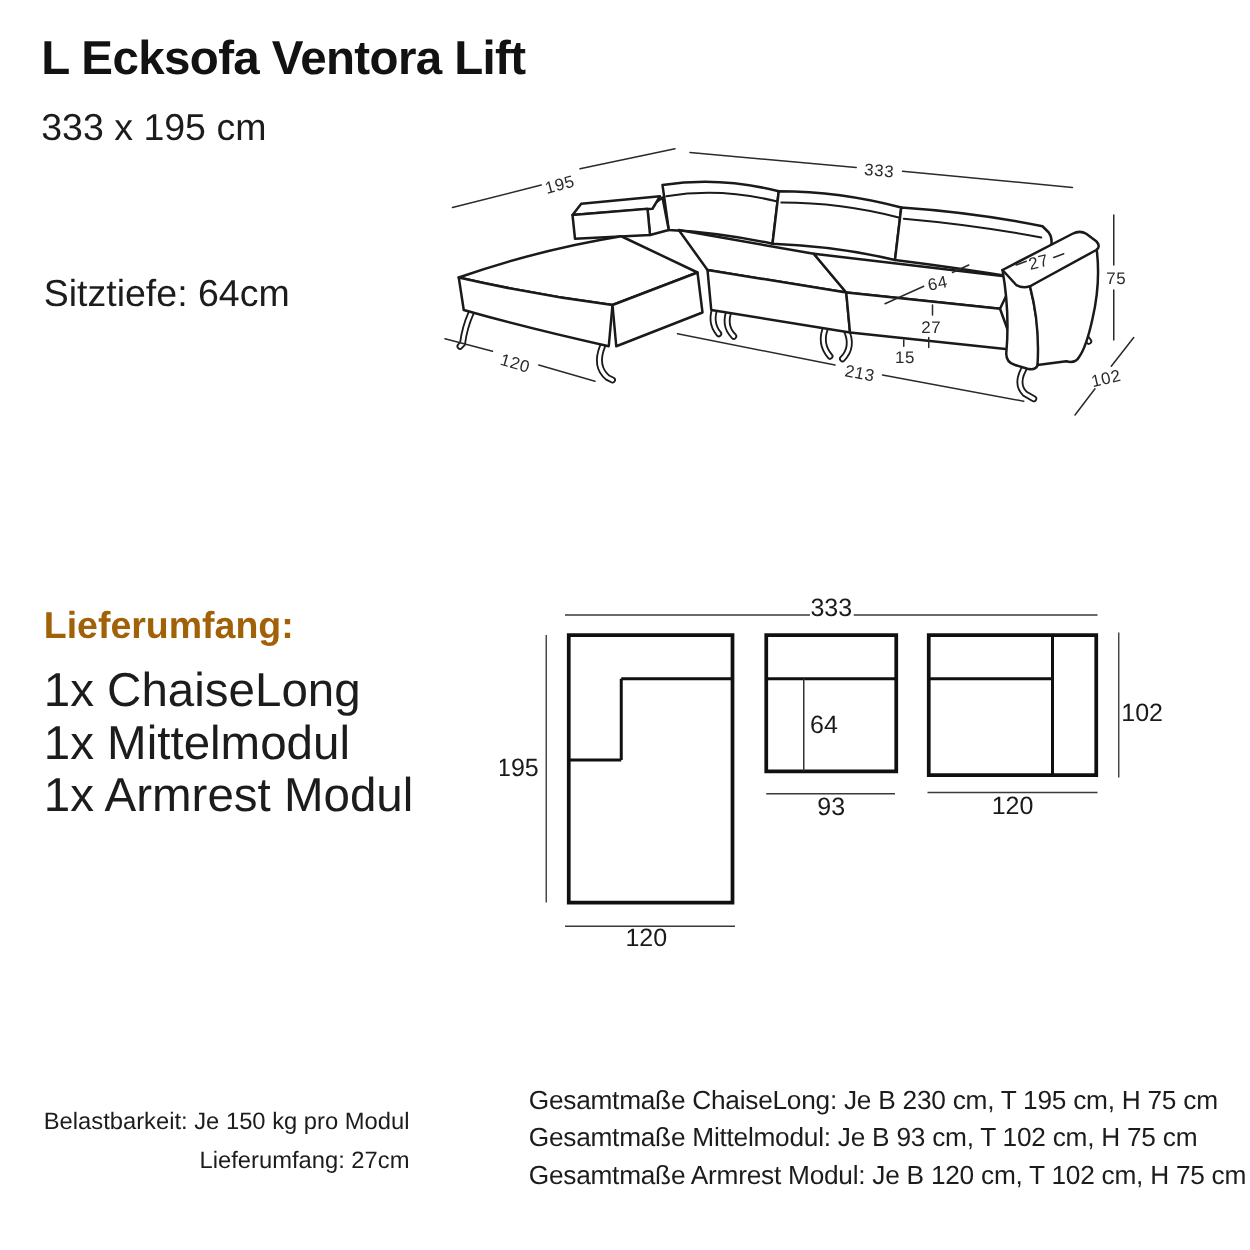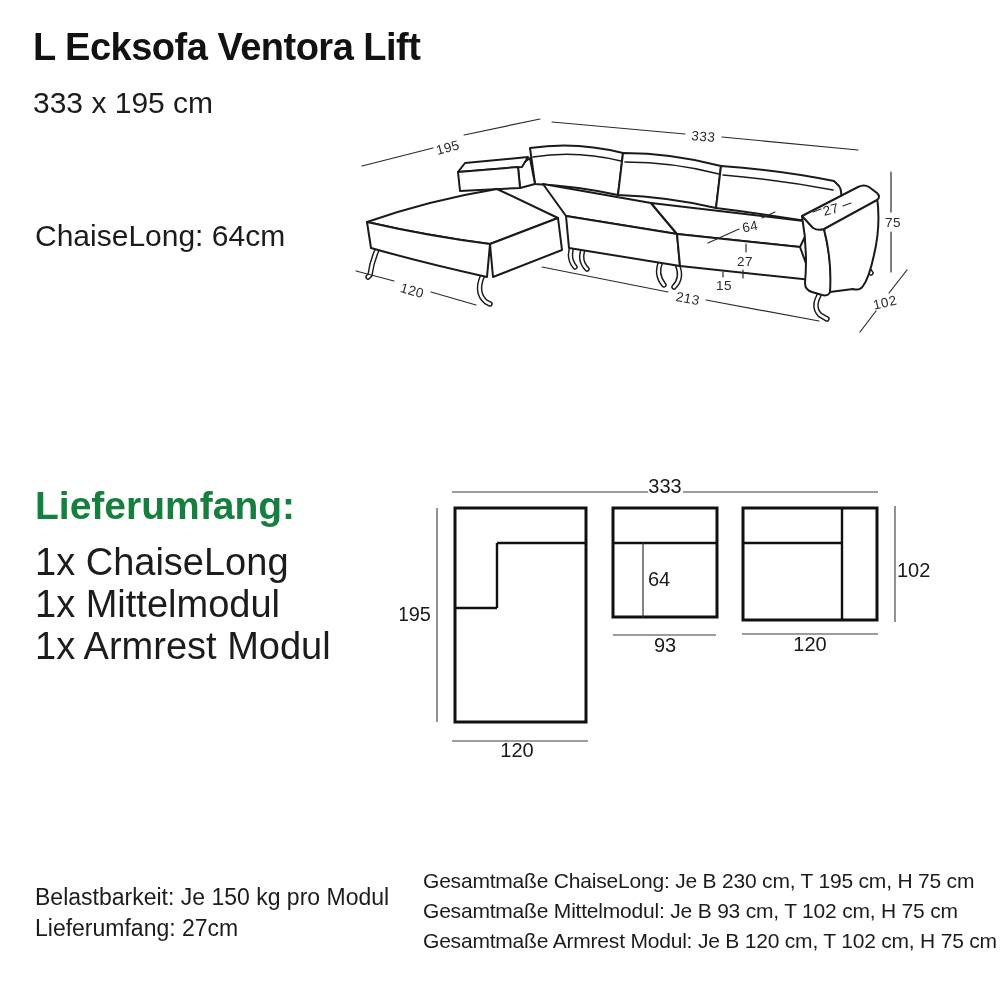--- a/index.html
+++ b/index.html
@@ -4,24 +4,24 @@
 <style>
   html,body{margin:0;padding:0;background:#fff;}
   #canvas{position:relative;width:1000px;height:992px;background:#fff;overflow:hidden;
           font-family:"Liberation Sans", sans-serif;color:#1c1c1c;}
   .abs{position:absolute;}
   #title-block{left:33px;top:28px;}
   #page-title{font-size:38px;font-weight:bold;letter-spacing:-0.5px;color:#121212;line-height:1;}
   #page-subtitle{font-size:30px;margin-top:22px;line-height:1;color:#1c1c1c;}
   #spec-block{left:35px;top:212px;font-size:30px;line-height:48px;}
   #delivery-block{left:35px;top:486px;}
-  #delivery-heading{font-size:39px;font-weight:bold;line-height:1;color:#15803d;}
+  #delivery-heading{font-size:30px;font-weight:bold;line-height:1;color:#a16207;}
   .delivery-item{font-size:38px;line-height:42px;}
   #delivery-items{margin-top:16px;}
-  #notes-block{left:35px;top:882px;font-size:23px;line-height:31px;}
+  #notes-block{left:35px;top:882px;font-size:19px;line-height:31px;text-align:right;}
   #overall-block{left:423px;top:866px;font-size:21px;line-height:30px;letter-spacing:-0.2px;}
   svg text{font-family:"Liberation Sans", sans-serif;}
   .iso-dim-label{font-size:13.5px;fill:#2a2a2a;letter-spacing:0.5px;}
   .tv-label{font-size:20px;fill:#1a1a1a;}
   .face{fill:#ffffff;stroke:#1a1a1a;stroke-width:2;stroke-linejoin:round;}
   .edge{fill:none;stroke:#1a1a1a;stroke-width:1.6;stroke-linejoin:round;stroke-linecap:round;}
   .dim{fill:none;stroke:#2a2a2a;stroke-width:1.2;stroke-linecap:round;}
   .leg-outer{fill:none;stroke:#1a1a1a;stroke-width:5.5;stroke-linecap:round;}
   .leg-inner{fill:none;stroke:#ffffff;stroke-width:2.6;stroke-linecap:round;}
   .tv-outline{fill:none;stroke:#101010;stroke-width:3;stroke-linejoin:miter;}
@@ -33,21 +33,21 @@
 <body>
 
 <div id="canvas">
 
   <div class="abs" id="title-block">
     <div id="page-title">L Ecksofa Ventora Lift</div>
     <div id="page-subtitle">333 x 195 cm</div>
   </div>
 
   <div class="abs" id="spec-block">
-    <div>ChaiseLong: 64cm</div>
+    <div>Sitztiefe: 64cm</div>
   </div>
 
   <div class="abs" id="delivery-block">
     <div id="delivery-heading">Lieferumfang:</div>
     <div id="delivery-items">
       <div class="delivery-item">1x ChaiseLong</div>
       <div class="delivery-item">1x Mittelmodul</div>
       <div class="delivery-item">1x Armrest Modul</div>
     </div>
   </div>

